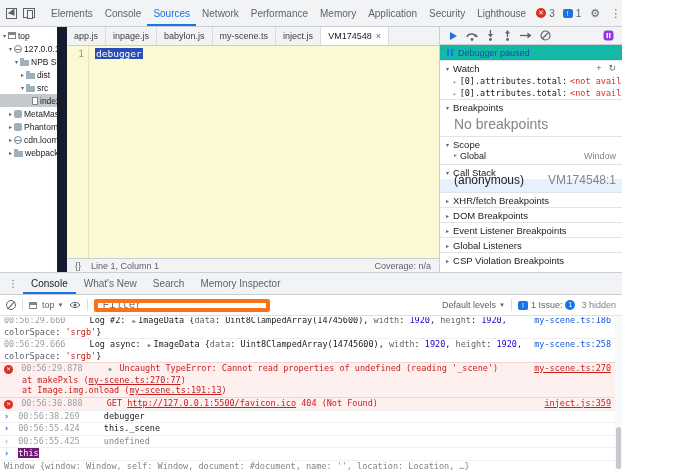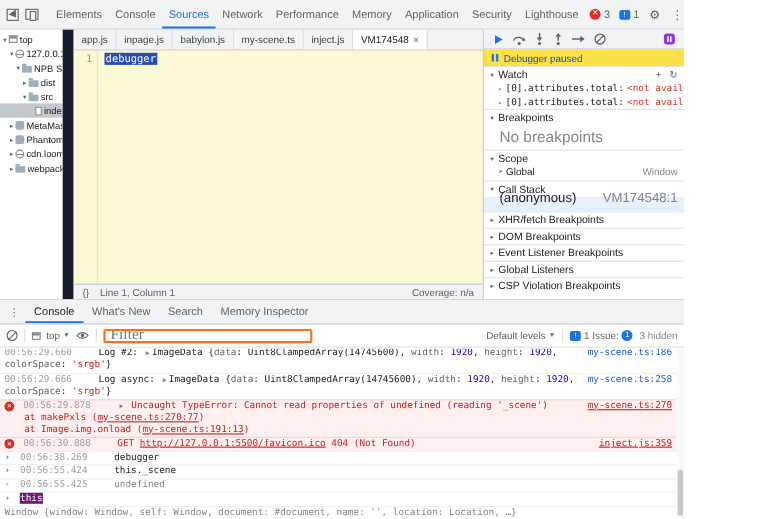--- a/index.html
+++ b/index.html
@@ -52,21 +52,21 @@
   .codeline{padding:2px 0 0 6px}
   .tok{background:#2a4db5;color:#fff;padding:0 1px}
   .estatus{position:absolute;bottom:0;left:0;right:0;height:14px;background:#f1f3f4;border-top:1px solid #cacdd1;display:flex;align-items:center;font-size:9px;color:#5f6368;gap:10px;padding:0 8px}
   .estatus .right{margin-left:auto}
 
   
   .rightpanel{position:absolute;right:0;top:0;bottom:0;width:183px;background:#fff;border-left:1px solid #cacdd1;font-size:9.5px;overflow:hidden}
   .dtoolbar{height:18px;background:#f1f3f4;border-bottom:1px solid #cacdd1;display:flex;align-items:center;gap:8px;padding:0 8px}
   .dtoolbar svg{display:block;cursor:pointer}
   .dspacer{flex:1}
-  .pausedbar{height:15px;background:#fde047;display:flex;align-items:center;gap:5px;padding:0 7px;color:#174ea6;font-size:9px}
+  .pausedbar{height:15px;background:#14b8a6;display:flex;align-items:center;gap:5px;padding:0 7px;color:#174ea6;font-size:9px}
   .pauseicon{width:6px;height:7px;border-left:2px solid #1a73e8;border-right:2px solid #1a73e8}
   .shead{height:15px;display:flex;align-items:center;border-top:1px solid #e3e3e3;padding:0 6px;color:#202124;gap:4px;cursor:pointer}
   .shead::before{content:"▸";font-size:6px;color:#5f6368}
   .shead.open::before{content:"▾"}
   .hbtns{margin-left:auto;display:flex;gap:7px;color:#5f6368;font-size:9px}
   .witem{display:flex;align-items:center;height:12px;padding-left:13px;font-family:"DejaVu Sans Mono",monospace;font-size:8.5px;white-space:nowrap;overflow:hidden;cursor:pointer}
   .witem::before{content:"▸";font-size:6px;color:#80868b;margin-right:3px}
   .wexpr{color:#202124}
   .wval{color:#d93025;margin-left:3px}
   .empty{color:#80868b;font-size:14px;padding:2px 0 4px 14px}
@@ -81,21 +81,21 @@
   .dtabs{height:22px;background:#f1f3f4;border-bottom:1px solid #cacdd1;display:flex;align-items:center;font-size:10px;color:#5f6368;padding-left:3px}
   .kebab{padding:0 5px;color:#5f6368;cursor:pointer}
   .dtab{padding:0 8px;height:100%;display:flex;align-items:center;white-space:nowrap;cursor:pointer}
   .dtab.active{color:#202124;box-shadow:inset 0 -2px 0 #1a73e8}
   .ctoolbar{height:21px;border-bottom:1px solid #e0e0e0;display:flex;align-items:center;gap:6px;padding:0 6px;font-size:9px;color:#5f6368}
   .clearicon{width:10px;height:10px;border:1px solid #5f6368;border-radius:50%;position:relative;cursor:pointer}
   .clearicon::before{content:"";position:absolute;left:-1px;top:4px;width:10px;height:1px;background:#5f6368;transform:rotate(-45deg)}
   .vsep{width:1px;height:12px;background:#dadce0}
   .ctx{display:flex;align-items:center;gap:3px;cursor:pointer}
   .caretd{font-size:6px;color:#5f6368}
-  .filter{flex:1;max-width:300px;height:13px;border:2px solid #f97316;border-radius:2px;font-size:14px;padding:0 4px;color:#202124;font-family:Liberation Serif, serif}
+  .filter{flex:1;max-width:300px;height:13px;border:4px solid #f97316;border-radius:2px;font-size:11px;padding:0 4px;color:#202124;font-family:Liberation Mono, monospace}
   .rspacer{flex:1}
   .pill{display:inline-block;min-width:10px;height:10px;border-radius:5px;background:#1a73e8;color:#fff;font-size:7px;line-height:10px;text-align:center;padding:0 2px}
   .hiddentxt{color:#80868b}
   .cmsgs{position:absolute;top:44px;bottom:0;left:0;right:7px;overflow:hidden;display:flex;flex-direction:column;justify-content:flex-end;font-family:"DejaVu Sans Mono",monospace;font-size:8.5px;line-height:10.5px;color:#202124}
   .crow{border-top:1px solid #f0f0f0;padding:0 4px 1px 4px}
   .crow.err{background:#fff0f0;border-color:#f4d3d3;color:#c5221f}
   .ts{color:#9aa0a6;margin-right:19px}
   .eicon{display:inline-block;width:9px;height:9px;border-radius:50%;background:#d93025;color:#fff;font-size:7px;line-height:9px;text-align:center;margin-right:3px}
   .srclnk{float:right;color:#1558d6;margin-left:8px;cursor:pointer}
   .err .srclnk,.errlnk{color:#c5221f;text-decoration:underline;cursor:pointer}

